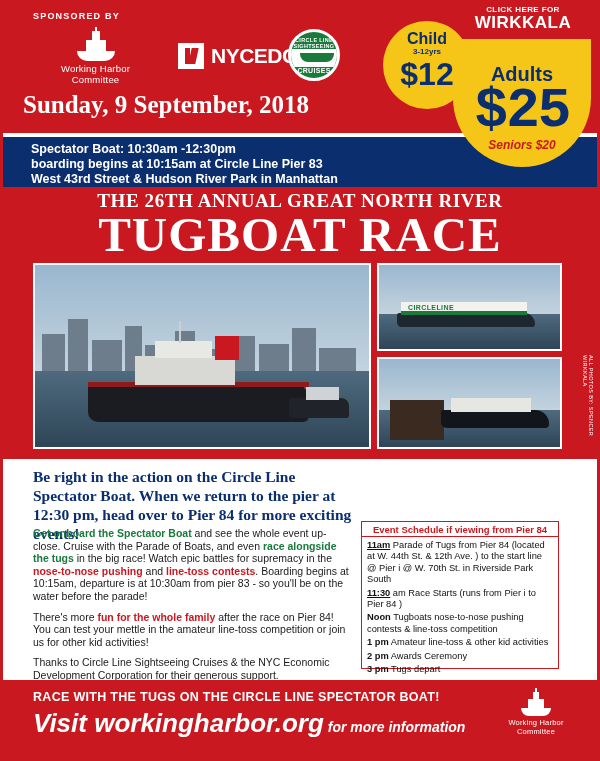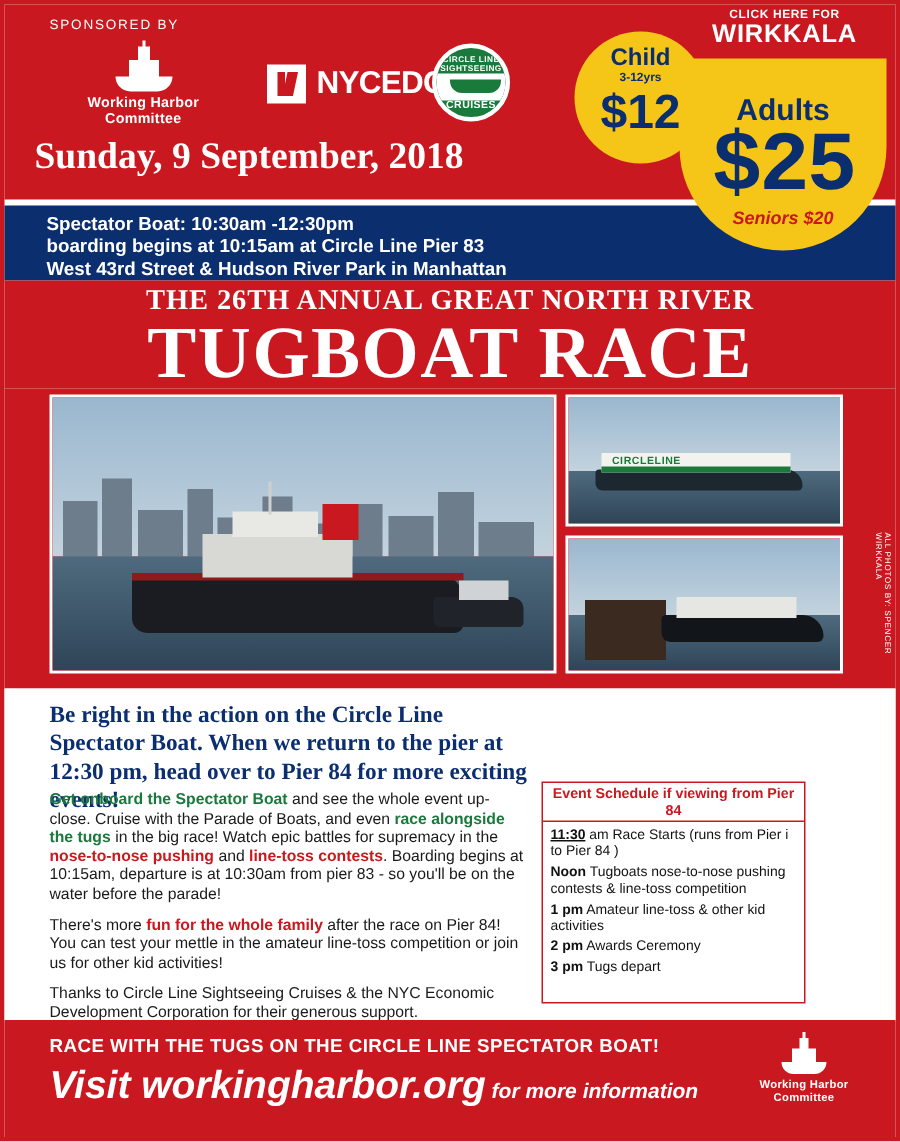--- a/index.html
+++ b/index.html
@@ -17,21 +17,21 @@
     border: 3px solid #c9181f;
   }
 
   
   .top-band {
     position: absolute; left: 0; top: 0; width: 594px; height: 130px;
     background: #c9181f;
   }
   .sponsored-label {
     position: absolute; left: 30px; top: 8px;
-    color: #ffffff; font-size: 9px; font-weight: normal; letter-spacing: 1.2px; text-align: center;
+    color: #ffffff; font-size: 9px; font-weight: bold; letter-spacing: 1.2px; text-align: center;
   }
   
   .whc-logo {
     position: absolute; left: 30px; top: 24px; width: 125px; height: 52px;
     text-align: center;
   }
   .whc-mark {
     width: 42px; height: 34px; margin: 0 auto; position: relative;
   }
   .whc-mark .hull {
@@ -44,21 +44,21 @@
   }
   .whc-mark .stack {
     position: absolute; bottom: 20px; left: 17px; width: 8px; height: 10px;
     background: #ffffff;
   }
   .whc-mark .mast {
     position: absolute; bottom: 28px; left: 20px; width: 2px; height: 6px;
     background: #ffffff;
   }
   .whc-text {
-    color: #ffffff; font-size: 9.5px; font-weight: bold; line-height: 11px;
+    color: #ffffff; font-size: 9.5px; font-weight: normal; line-height: 11px;
     margin-top: 2px; letter-spacing: .2px;
   }
 
   
   .nycedc {
     position: absolute; left: 175px; top: 40px;
     display: flex; align-items: center;
   }
   .nycedc .sq {
     width: 26px; height: 26px; background: #ffffff; margin-right: 7px;
@@ -227,21 +227,21 @@
   .col-left {
     position: absolute; left: 30px; top: 68px; width: 320px;
     font-size: 10.5px; line-height: 12.6px; color: #1a1a1a;
   }
   .col-left p { margin-bottom: 8px; }
   .g { color: #1a7a3c; font-weight: bold; }
   .r { color: #c9181f; font-weight: bold; }
 
   
   .sched {
-    position: absolute; left: 358px; top: 62px; width: 176px; height: 148px;
+    position: absolute; left: 358px; top: 62px; width: 198px; height: 148px;
     border: 1px solid #c9181f;
   }
   .sched-head {
     background: #ffffff; color: #c9181f; text-align: center;
     font-size: 9.5px; font-weight: bold; padding: 2px 0 1px 0;
     border-bottom: 1px solid #c9181f;
   }
   .sched-body { padding: 3px 5px; font-size: 9.3px; line-height: 11.4px; color: #111; }
   .sched-body div { margin-bottom: 2px; }
   .st { font-weight: bold; }
@@ -394,20 +394,21 @@
       </p>
       <p>
         <span>There's more </span><span class="r">fun for the whole family</span><span> after the race on Pier 84! You can test your mettle in the amateur line-toss competition or join us for other kid activities!</span>
       </p>
       <p>Thanks to Circle Line Sightseeing Cruises &amp; the NYC Economic Development Corporation for their generous support.</p>
     </div>
 
     <div class="sched">
       <div class="sched-head">Event Schedule if viewing from Pier 84</div>
       <div class="sched-body">
+        <div><span class="st" style="text-decoration:underline">11am</span><span> Parade of Tugs from Pier 84 (located at W. 44th St. &amp; 12th Ave. ) to the start line @ Pier i @ W. 70th St. in Riverside Park South</span></div>
         <div><span class="st" style="text-decoration:underline">11:30</span><span> am Race Starts (runs from Pier i to Pier 84 )</span></div>
         <div><span class="st">Noon</span><span> Tugboats nose-to-nose pushing contests &amp; line-toss competition</span></div>
         <div><span class="st">1 pm</span><span> Amateur line-toss &amp; other kid activities</span></div>
         <div><span class="st">2 pm</span><span> Awards Ceremony</span></div>
         <div><span class="st">3 pm</span><span> Tugs depart</span></div>
       </div>
     </div>
   </div>
 
   <div class="bottom-band">

